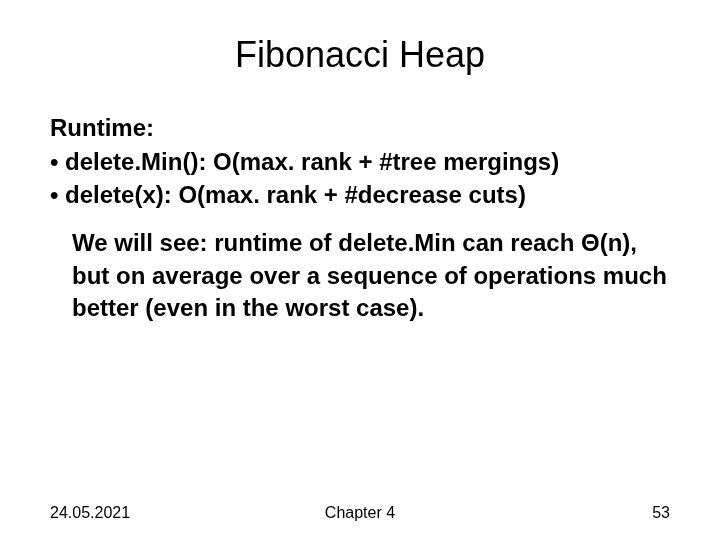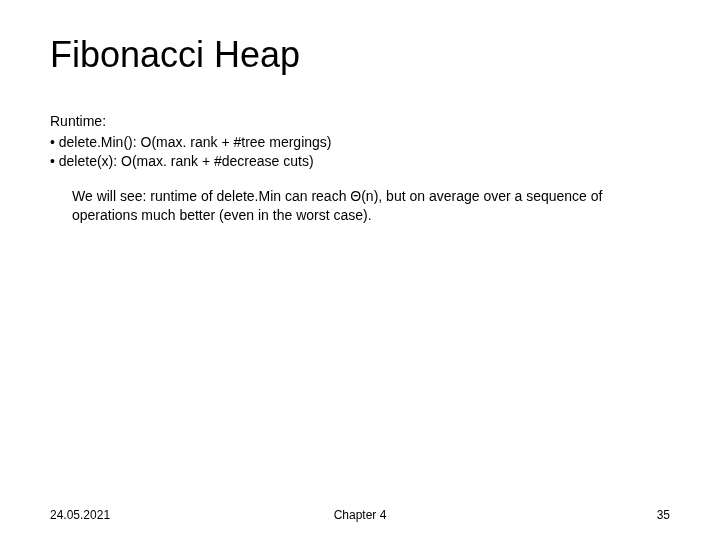--- a/index.html
+++ b/index.html
@@ -15,27 +15,28 @@
   .slide {
     width: 100%;
     height: 100%;
     padding: 30px 50px 20px 50px;
     display: flex;
     flex-direction: column;
   }
   .title {
     font-size: 36px;
     font-weight: 400;
-    text-align: left;
+    text-align: center;
     margin-bottom: 36px;
     margin-top: 4px;
   }
   .content {
-    font-size: 14px;
+    font-size: 24px;
     line-height: 1.35;
+    font-weight: bold;
   }
   .subhead {
     margin-bottom: 2px;
   }
   .bullets {
     list-style: none;
     margin: 0 0 15px 0;
   }
   .bullets li {
     padding-left: 22px;
@@ -52,21 +53,21 @@
   .para {
     padding-left: 22px;
     margin-top: 16px;
   }
   .footer {
     position: absolute;
     bottom: 18px;
     left: 0;
     width: 100%;
     padding: 0 50px;
-    font-size: 12px;
+    font-size: 16px;
     display: flex;
     justify-content: space-between;
     align-items: baseline;
   }
   .footer .center {
     position: absolute;
     left: 50%;
     transform: translateX(-50%);
   }
 </style>
@@ -83,15 +84,15 @@
       <li>delete.Min(): O(max. rank + #tree mergings)</li>
       <li>delete(x): O(max. rank + #decrease cuts)</li>
     </ul>
 
     <div class="para">We will see: runtime of delete.Min can reach Θ(n), but on average over a sequence of operations much better (even in the worst case).</div>
   </div>
 
   <div class="footer">
     <span>24.05.2021</span>
     <span class="center">Chapter 4</span>
-    <span>35</span>
+    <span>53</span>
   </div>
 </div>
 
 </body></html>

